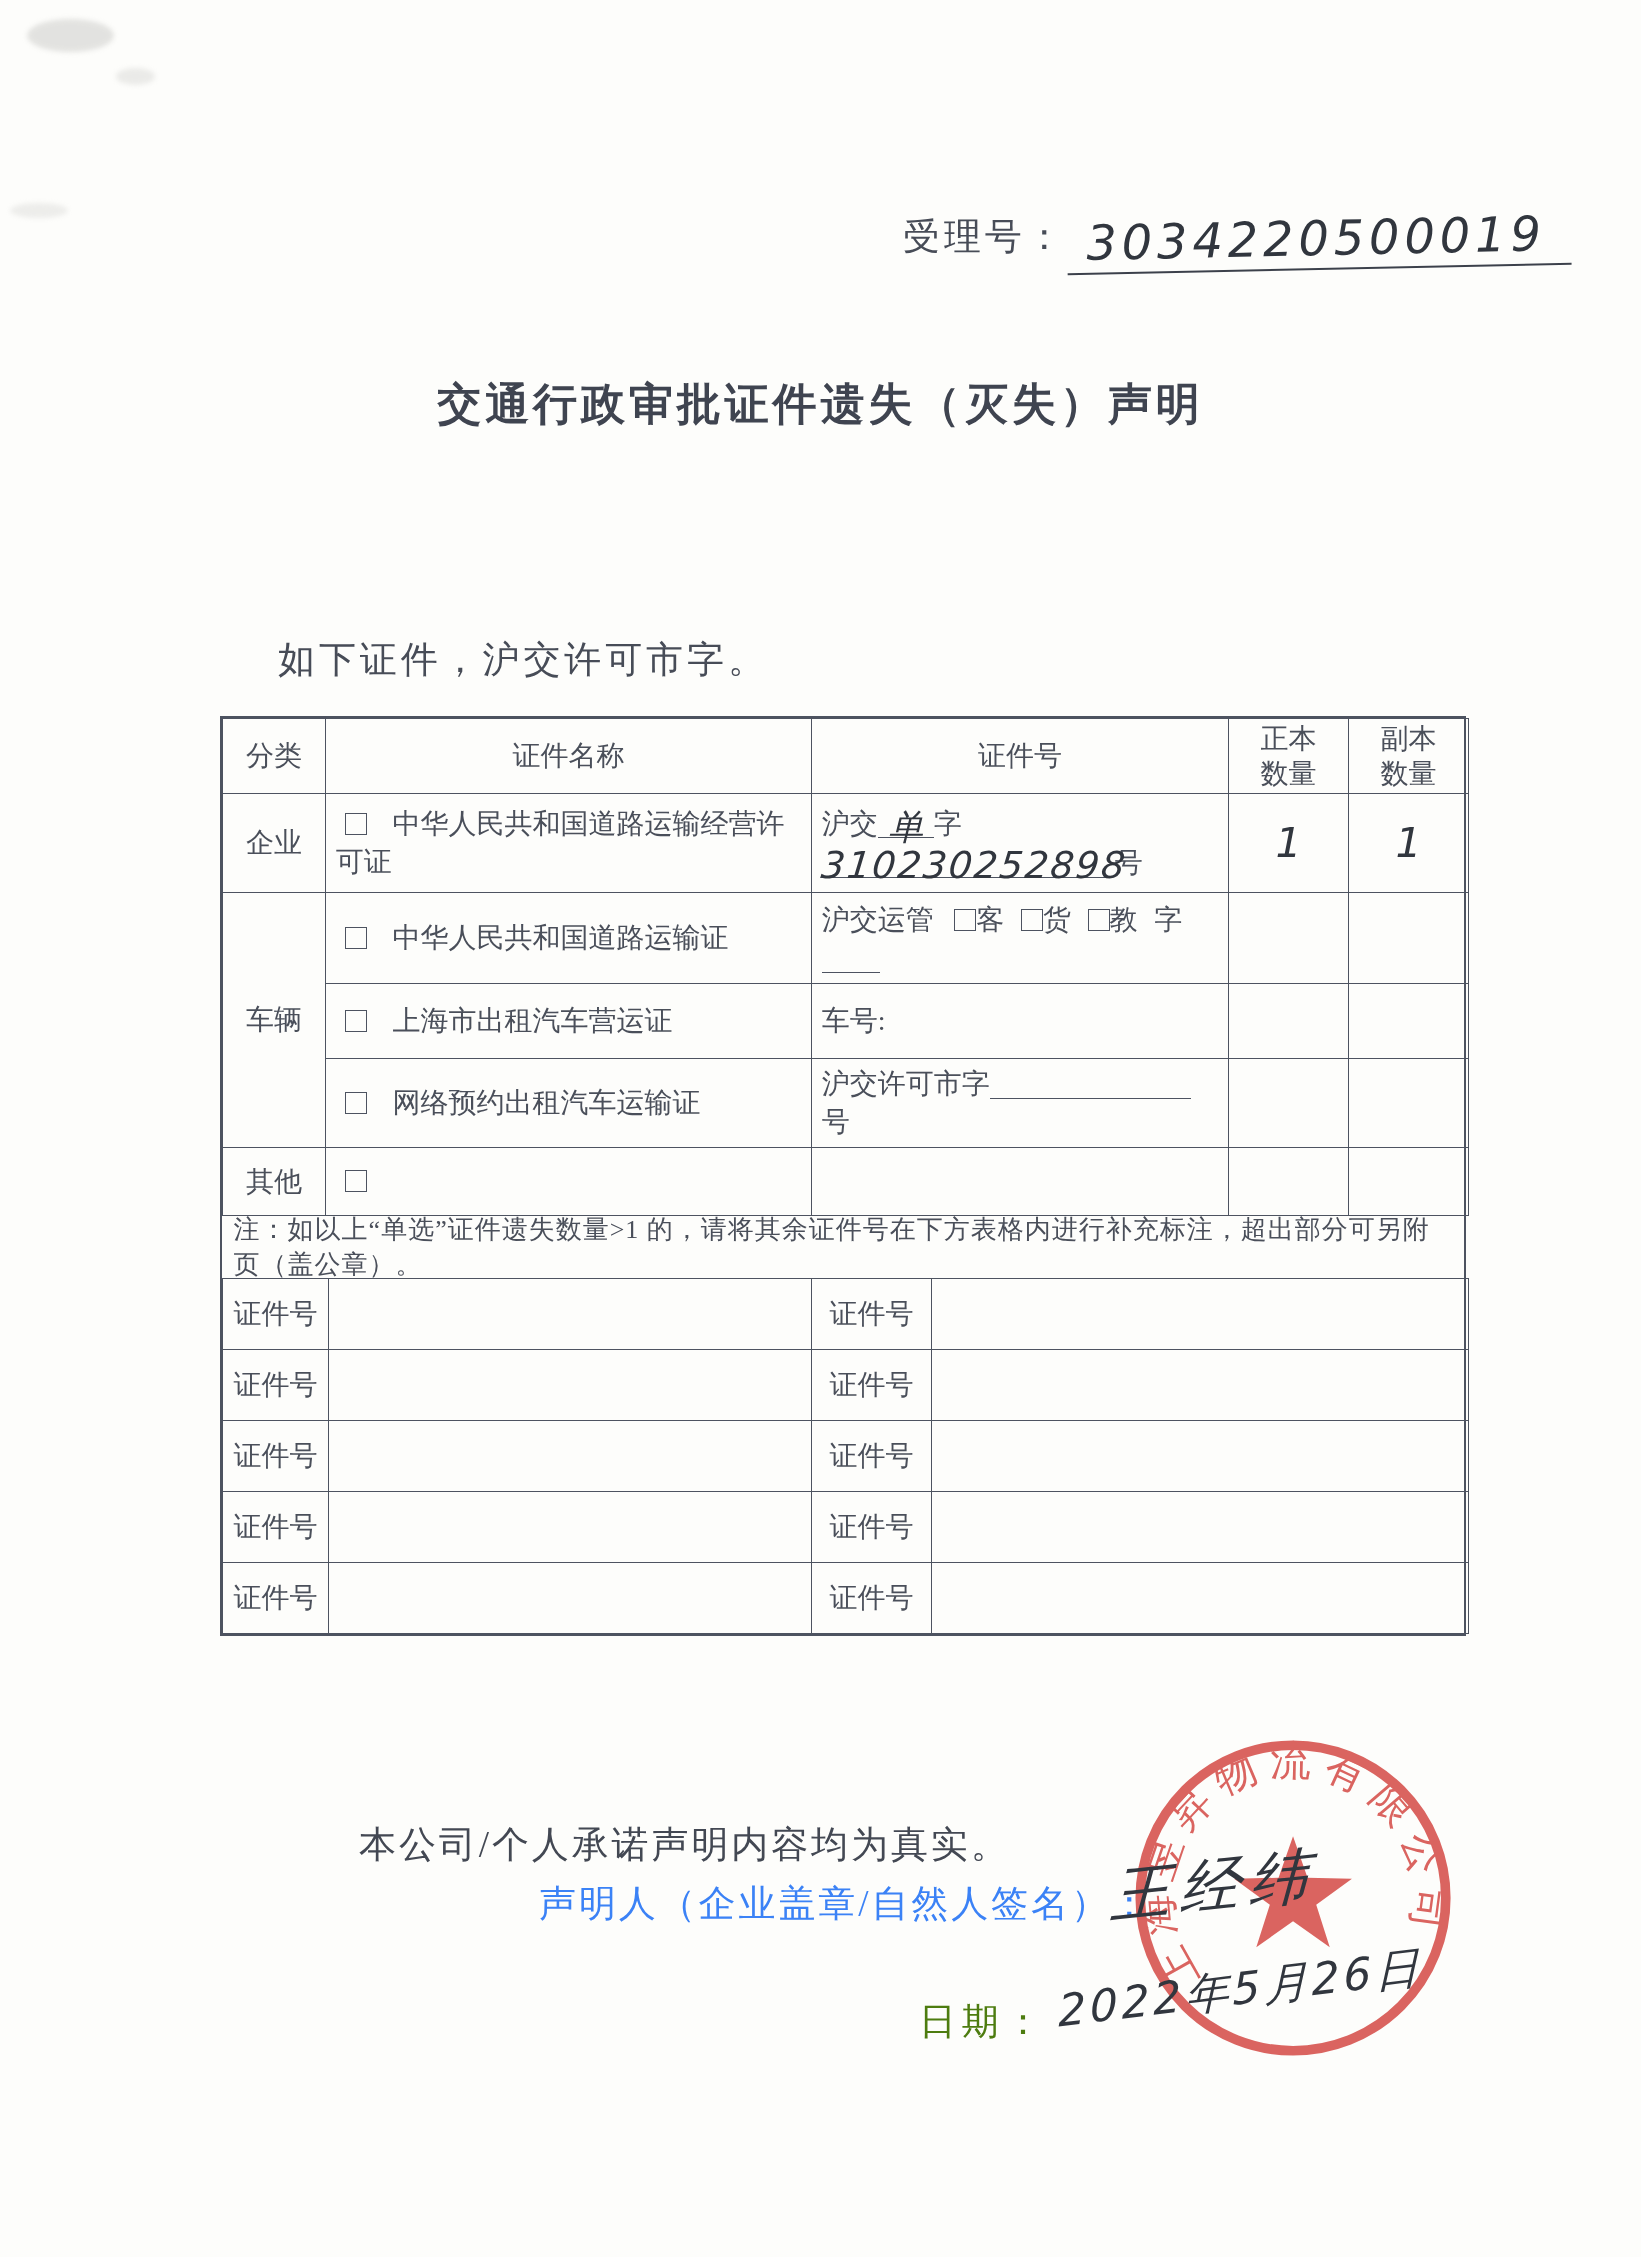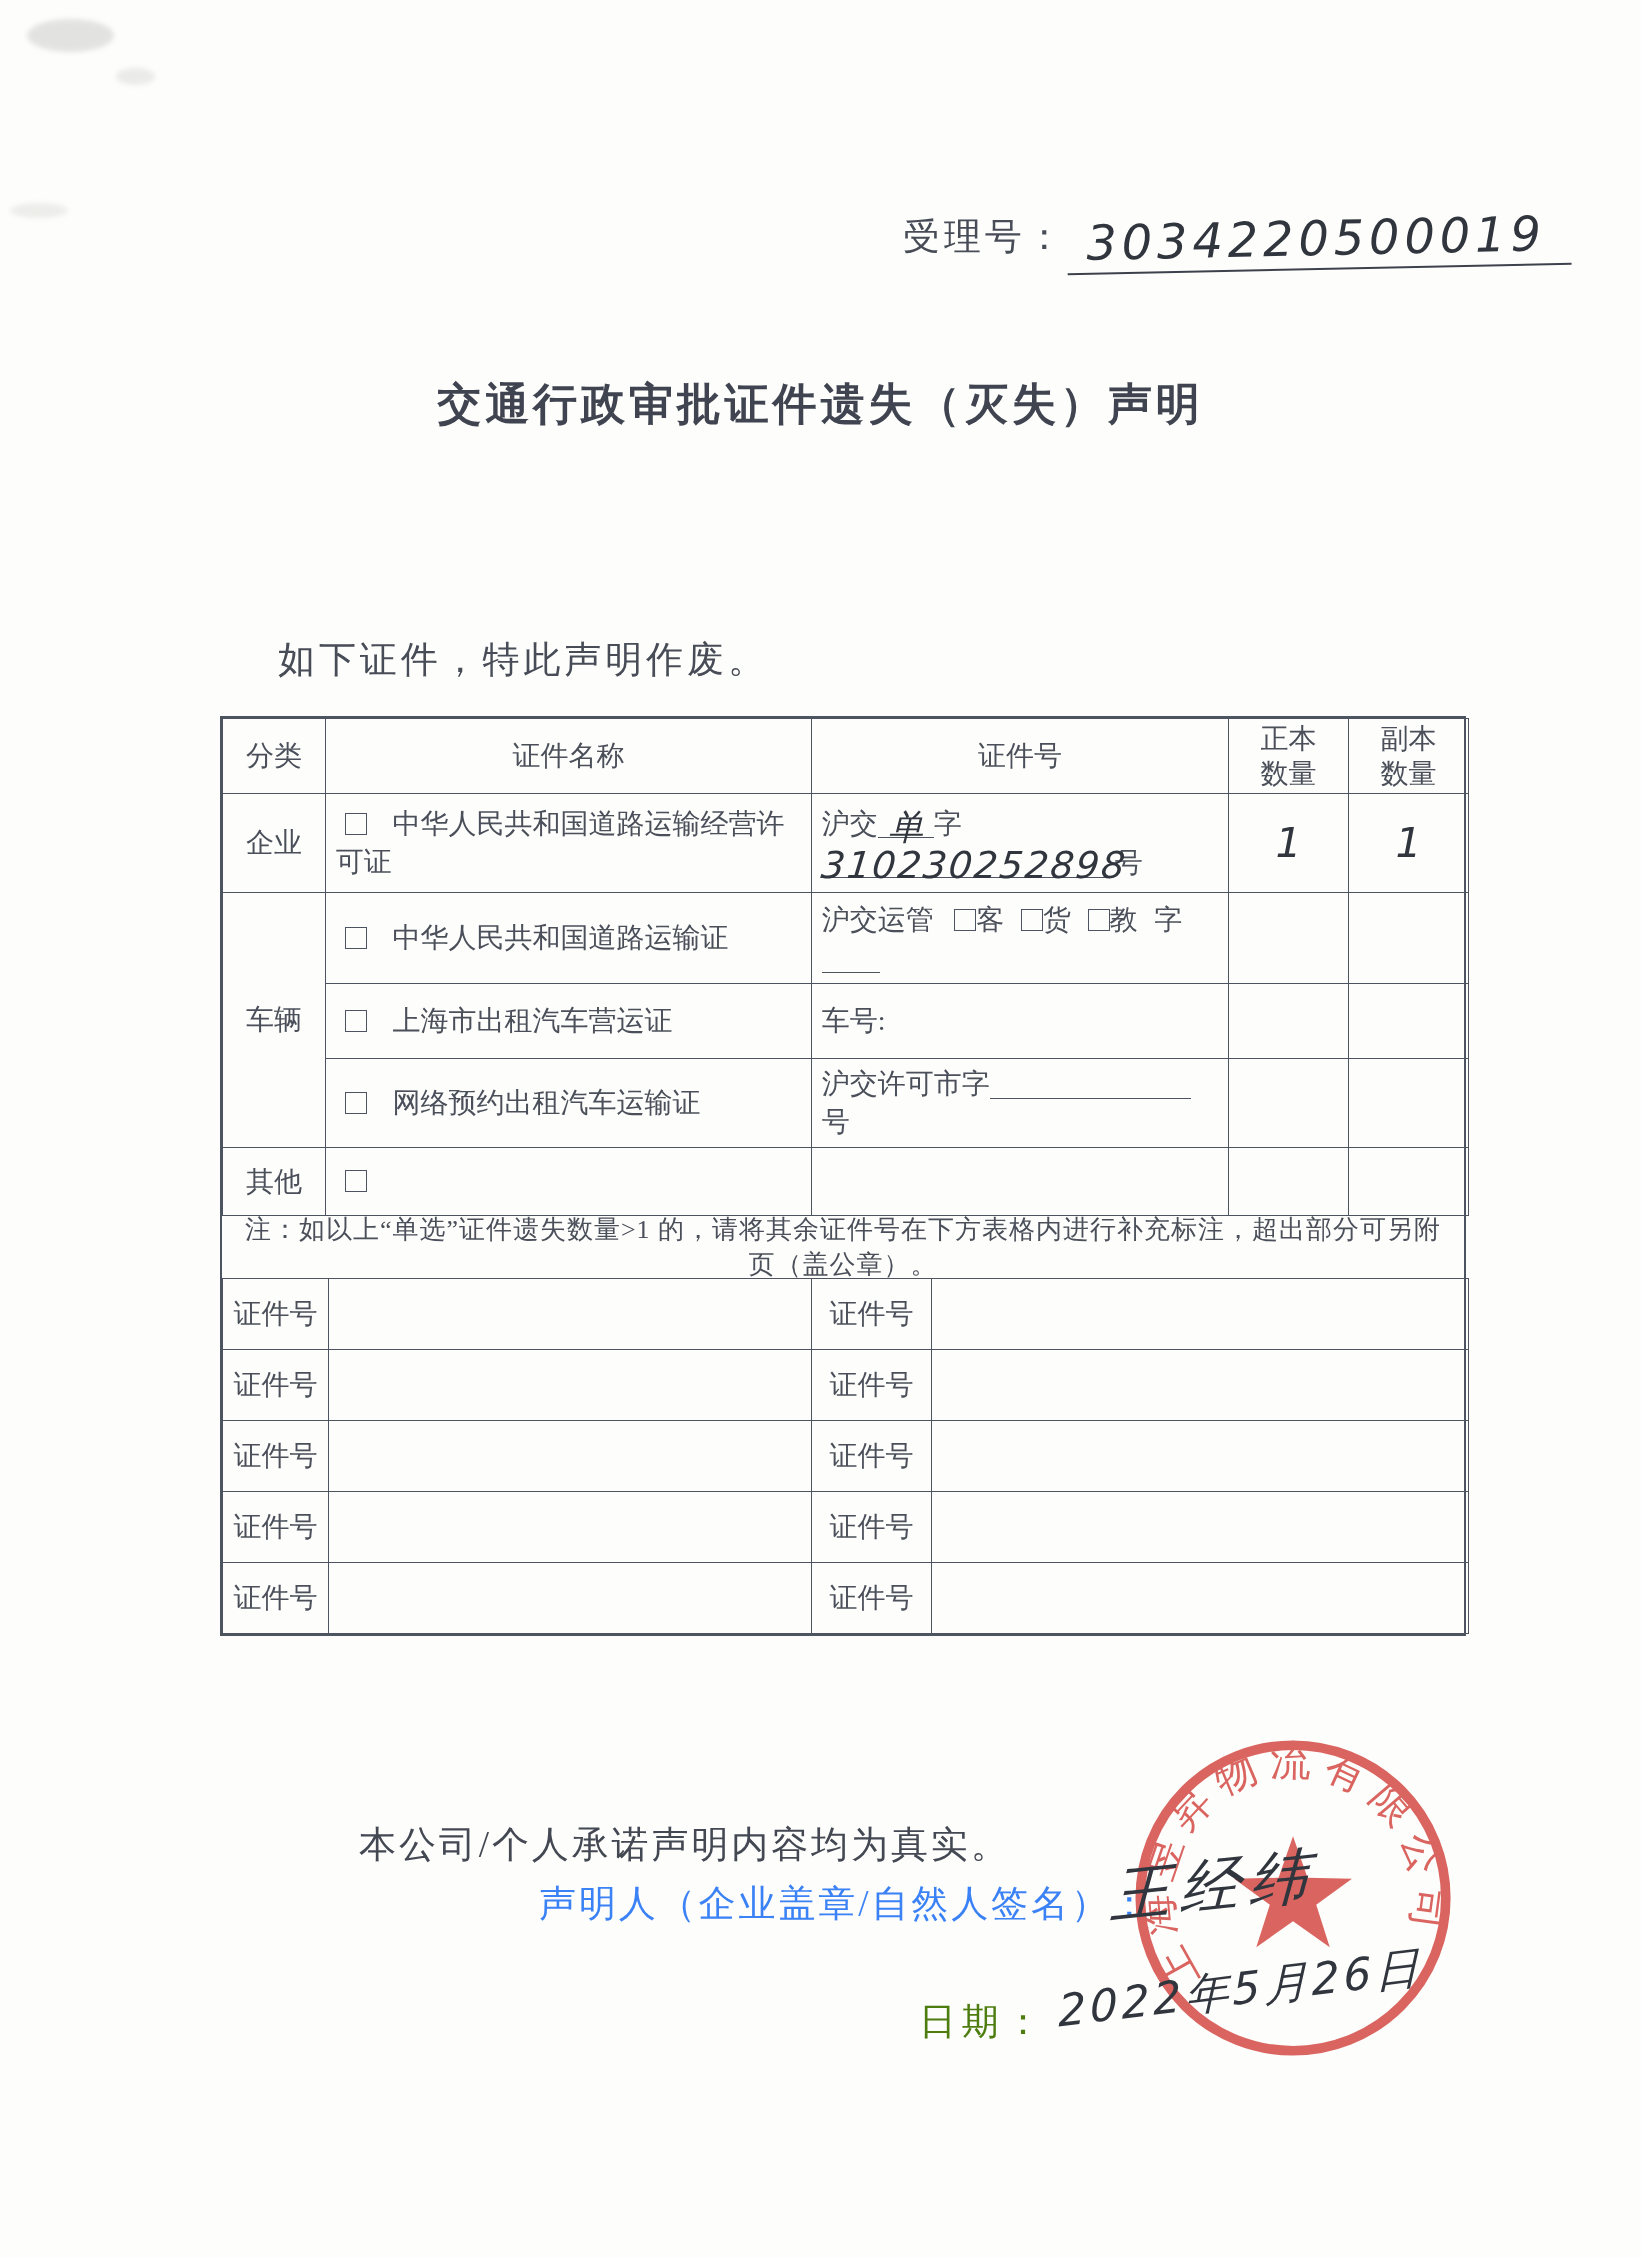--- a/index.html
+++ b/index.html
@@ -46,21 +46,21 @@
   }
   .intro2{position:absolute;left:278px;top:635px;font-size:37px;letter-spacing:3.9px;}
 
   
   .form-wrap{
     position:absolute;left:220px;top:716px;width:1246px;
     border:2.9px solid #4d5360;box-sizing:border-box;
     font-size:28px;color:#4a4f5a;
   }
   .note-row{display:flex;align-items:center;height:71px;padding:0 11.6px;font-size:26px;letter-spacing:1px;}
-  .note-row.second{height:62px;text-align:center;}
+  .note-row.second{height:62px;}
   table.tbl{border-collapse:collapse;width:100%;table-layout:fixed;}
   table.tbl td{border:1.9px solid #4d5360;padding:0 9.7px;box-sizing:border-box;vertical-align:middle;}
   td.center{text-align:center;padding:0;}
   .cb{display:inline-block;width:20px;height:20px;border:1.9px solid #4d5360;vertical-align:-1.9px;background:transparent;}
   .name-cell .cb{margin:0 25px 0 9.7px;}
   .uline{display:inline-block;border-bottom:1.9px solid #4d5360;height:33px;vertical-align:-5.8px;text-align:center;}
   .hw-inline{font-family:"DejaVu Sans",sans-serif;font-style:italic;color:#31363e;}
   .hw-num{font-size:37px;letter-spacing:1.9px;transform:skewX(-6deg);}
   .count-hw{font-family:"DejaVu Sans",sans-serif;font-style:italic;font-size:41px;color:#31363e;}
   .two-line div{line-height:35px;text-align:center;}
@@ -91,21 +91,21 @@
   <div class="noise n1"></div>
   <div class="noise n2"></div>
   <div class="noise n3"></div>
 
   <div class="accept">
     <span>受理号：</span><span class="num hw">3034220500019</span>
   </div>
 
   <div class="title">交通行政审批证件遗失（灭失）声明</div>
 
-  <div class="intro2">如下证件，特此声明作废。</div>
+  <div class="intro2">如下证件，沪交许可市字。</div>
 
   <div class="form-wrap">
 
     <table class="tbl upper">
       <colgroup>
           <col style="width:103px">
           <col style="width:486px">
           <col style="width:417px">
           <col style="width:120px">
           <col style="width:120px">

